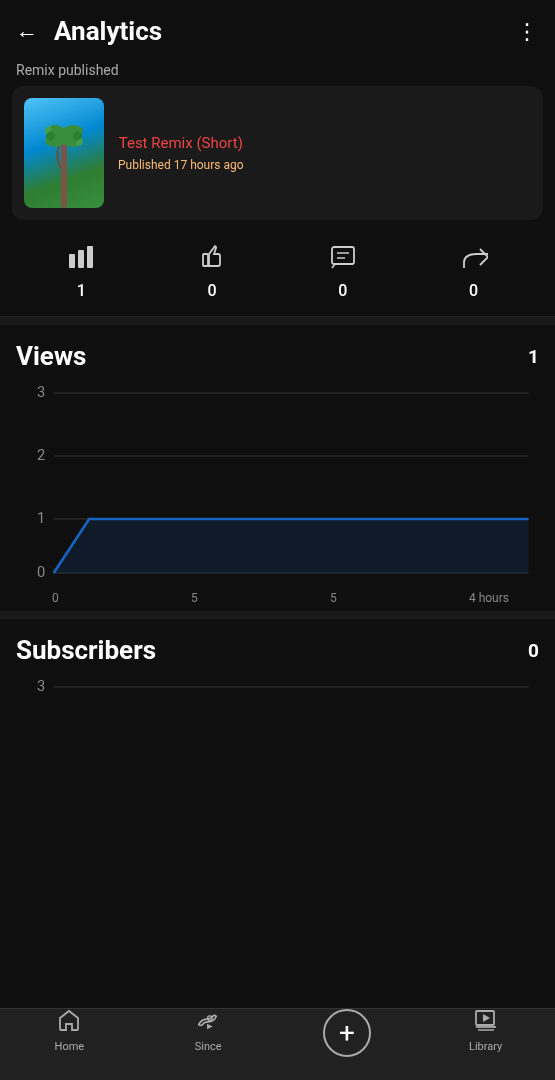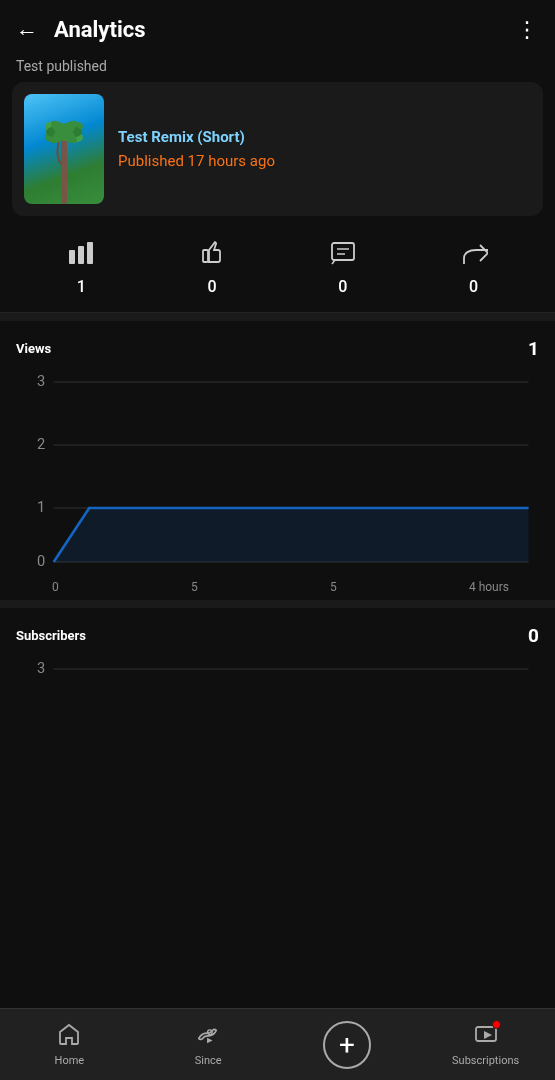--- a/index.html
+++ b/index.html
@@ -21,21 +21,21 @@
       justify-content: space-between;
       padding: 16px 16px 12px 16px;
       background: #0f0f0f;
     }
     .header-left {
       display: flex;
       align-items: center;
       gap: 16px;
     }
     .header-title {
-      font-size: 22px;
+      font-size: 26px;
       font-weight: 700;
       color: #fff;
     }
     .back-icon {
       font-size: 22px;
       color: #fff;
       cursor: pointer;
     }
     .more-icon {
       font-size: 22px;
@@ -74,27 +74,28 @@
       position: absolute;
       bottom: 0;
       left: 50%;
       transform: translateX(-50%);
       width: 60px;
       height: 90px;
     }
     .video-info {}
     .video-title {
       font-size: 15px;
-      font-weight: 700;
-      color: #7dd3fc;
+      font-weight: 400;
+      color: #ef4444;
       margin-bottom: 6px;
+      text-align: center;
     }
     .video-published {
-      font-size: 15px;
-      color: #f97316;
+      font-size: 12px;
+      color: #fdba74;
       text-align: right;
     }
 
     
     .stats-row {
       display: flex;
       justify-content: space-around;
       align-items: center;
       padding: 12px 16px 16px 16px;
       border-bottom: 1px solid #222;
@@ -125,21 +126,21 @@
     .analytics-section {
       padding: 16px 16px 0 16px;
     }
     .section-header {
       display: flex;
       justify-content: space-between;
       align-items: center;
       margin-bottom: 12px;
     }
     .section-title {
-      font-size: 13px;
+      font-size: 26px;
       font-weight: 700;
       color: #fff;
     }
     .section-value {
       font-size: 19px;
       font-weight: 700;
       color: #fff;
     }
 
     
@@ -173,21 +174,21 @@
 
     
     .bottom-nav {
       position: fixed;
       bottom: 0;
       left: 0;
       width: 555px;
       height: 72px;
       background: #212121;
       display: flex;
-      align-items: center;
+      align-items: flex-start;
       justify-content: space-around;
       border-top: 1px solid #333;
       z-index: 100;
     }
     .nav-item {
       display: flex;
       flex-direction: column;
       align-items: center;
       gap: 4px;
       cursor: pointer;
@@ -236,21 +237,21 @@
 <div class="content-area">
 
   <div class="header">
     <div class="header-left">
       <span class="back-icon">←</span>
       <span class="header-title">Analytics</span>
     </div>
     <span class="more-icon">⋮</span>
   </div>
 
-  <div class="since-published">Test published</div>
+  <div class="since-published">Remix published</div>
 
   <div class="video-card">
     <div class="video-thumb">
 
       <svg class="thumb-palm" viewBox="0 0 60 90" xmlns="http://www.w3.org/2000/svg">
 
         <rect x="27" y="20" width="6" height="70" rx="3" fill="#795548"></rect>
 
         <path d="M27 50 Q20 40 27 20" stroke="#6d4c41" stroke-width="2" fill="none"></path>
 
@@ -383,24 +384,25 @@
     </span>
     <span class="nav-label">Since</span>
   </div>
 
   <div class="nav-item">
     <div class="nav-add-btn">
       <span style="font-size:28px;color:#fff;line-height:1;">+</span>
     </div>
   </div>
 
+
   <div class="nav-item">
-    <span class="nav-icon" style="position:relative;">
+    <span class="nav-icon">
       <svg width="24" height="22" viewBox="0 0 24 22" fill="none" xmlns="http://www.w3.org/2000/svg">
-        <rect x="2" y="4" width="20" height="14" rx="2" stroke="#aaa" stroke-width="1.8" fill="none"></rect>
-        <polygon points="10,8 10,16 18,12" fill="#aaa"></polygon>
-      </svg>
-      <span class="notif-dot"></span>
+        <rect x="2" y="2" width="18" height="14" rx="1" stroke="#aaa" stroke-width="1.8" fill="none"></rect>
+        <polygon points="9,5 9,13 16,9" fill="#aaa"></polygon>
+        <line x1="2" y1="18" x2="22" y2="18" stroke="#aaa" stroke-width="1.8"></line>
+        <line x1="4" y1="21" x2="20" y2="21" stroke="#aaa" stroke-width="1.5"></line>
+      </svg>
     </span>
-    <span class="nav-label">Subscriptions</span>
-  </div>
-
+    <span class="nav-label">Library</span>
+  </div>
 </div>
 
 </body></html>

